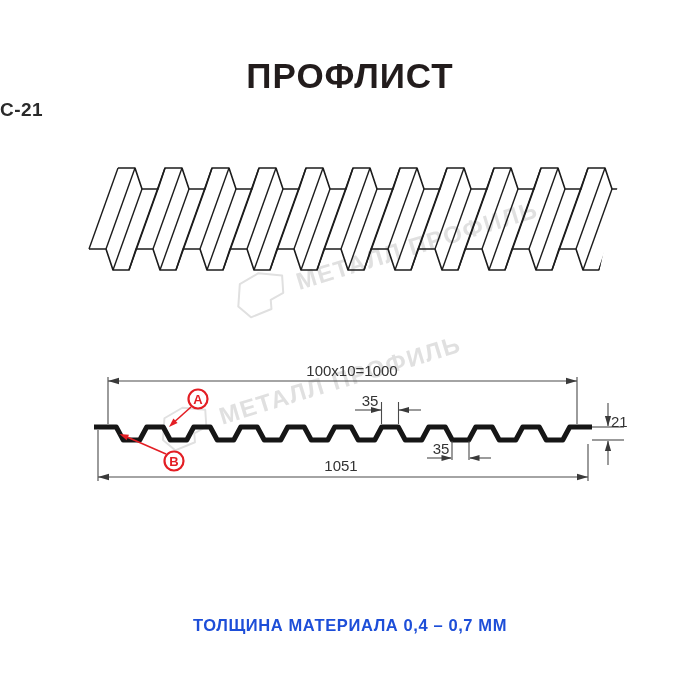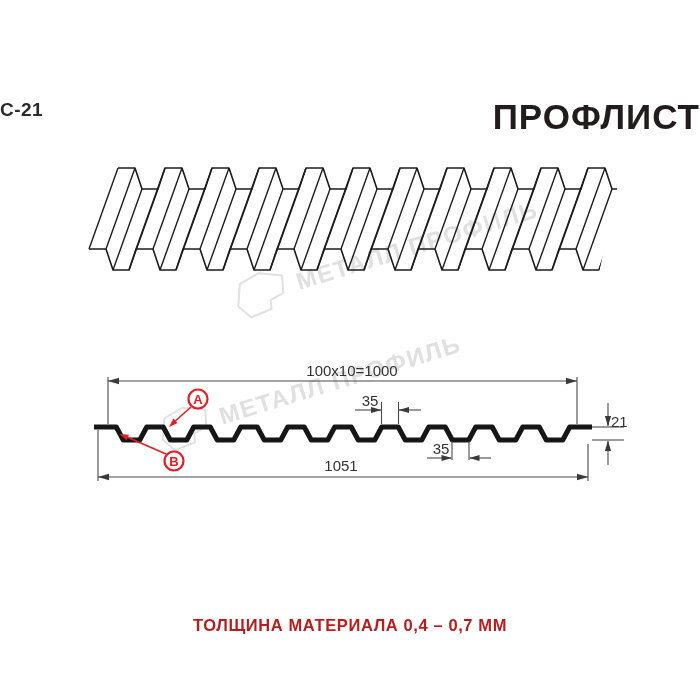--- a/index.html
+++ b/index.html
@@ -1,23 +1,23 @@
 <!DOCTYPE html>
 <html><head>
 <meta charset="utf-8">
 <style>
   html,body{margin:0;padding:0;background:#fff;}
   .page{position:relative;width:700px;height:700px;background:#fff;overflow:hidden;
         font-family:"Liberation Sans","DejaVu Sans",sans-serif;}
-  .title{position:absolute;left:0;right:0;top:56px;text-align:right;
-         font-size:35px;font-weight:bold;letter-spacing:1px;color:#221c1c;margin-top:41px;}
+  .title{position:absolute;left:0;right:0;top:56px;text-align:center;
+         font-size:35px;font-weight:bold;letter-spacing:1px;color:#221c1c;}
   .subtitle{position:absolute;left:0;right:0;top:99px;
             font-size:19px;font-weight:bold;color:#2a2a2a;letter-spacing:0.5px;}
   .footer-note{position:absolute;left:0;right:0;top:616px;text-align:center;
-               font-size:16.5px;font-weight:600;color:#b91c1c;letter-spacing:0.6px;}
+               font-size:16.5px;font-weight:600;color:#1d4ed8;letter-spacing:0.6px;}
   .wm{position:absolute;display:flex;align-items:center;gap:9px;
       transform:rotate(-17deg);transform-origin:0 0;color:#e0e0e0;z-index:1;}
   .wm-text{font-size:24px;font-weight:bold;letter-spacing:1.5px;white-space:nowrap;}
   .wm svg{flex:0 0 auto;}
   #diagram-svg{position:absolute;left:0;top:0;z-index:2;}
   .dl{stroke:#4a4a4a;stroke-width:1.1;fill:none;}
   .ah{fill:#3a3a3a;stroke:none;}
   .dtxt{font-family:"Liberation Sans","DejaVu Sans",sans-serif;font-size:15px;fill:#333;}
   .outline{stroke:#1c1c1c;stroke-width:1.6;fill:none;stroke-linejoin:round;}
   .rib{stroke:#1c1c1c;stroke-width:1.4;fill:none;}

